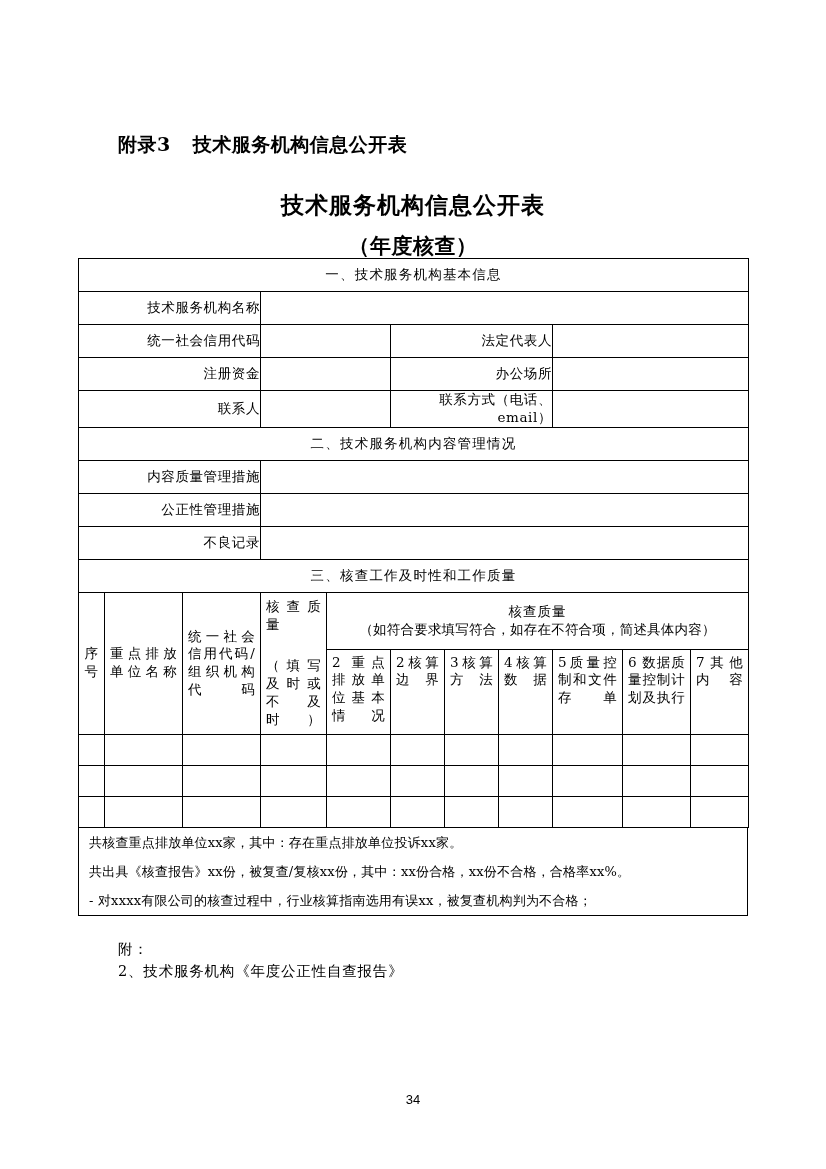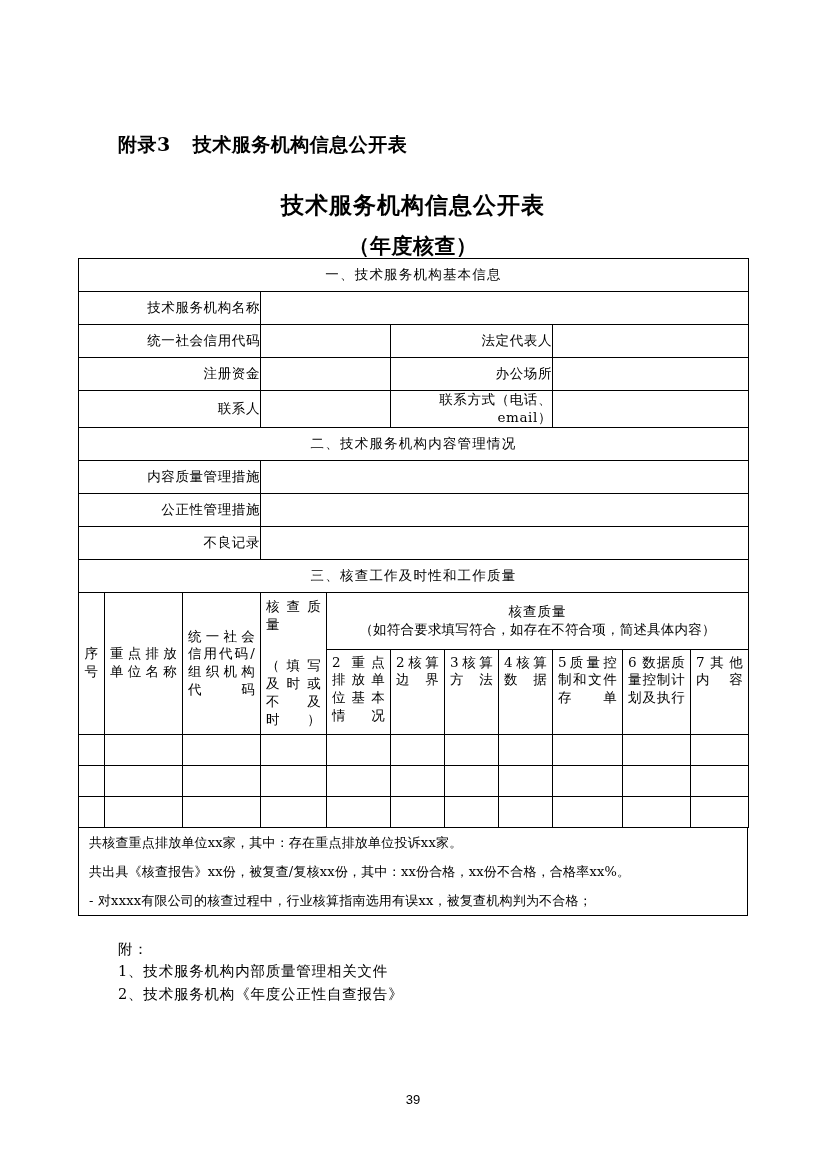--- a/index.html
+++ b/index.html
@@ -310,19 +310,18 @@
 
     <div class="summary">
       <div class="line">共核查重点排放单位xx家，其中：存在重点排放单位投诉xx家。</div>
       <div class="line">共出具《核查报告》xx份，被复查/复核xx份，其中：xx份合格，xx份不合格，合格率xx%。</div>
       <div class="line">- 对xxxx有限公司的核查过程中，行业核算指南选用有误xx，被复查机构判为不合格；</div>
     </div>
   </div>
 
   <div class="attach">
     <div>附：</div>
-    <div>1、技术服务机构内部质量管理相关文件</div>
     <div>2、技术服务机构《年度公正性自查报告》</div>
   </div>
 
-  <div class="page-number">39</div>
+  <div class="page-number">34</div>
 
 </div>
 
 </body></html>

